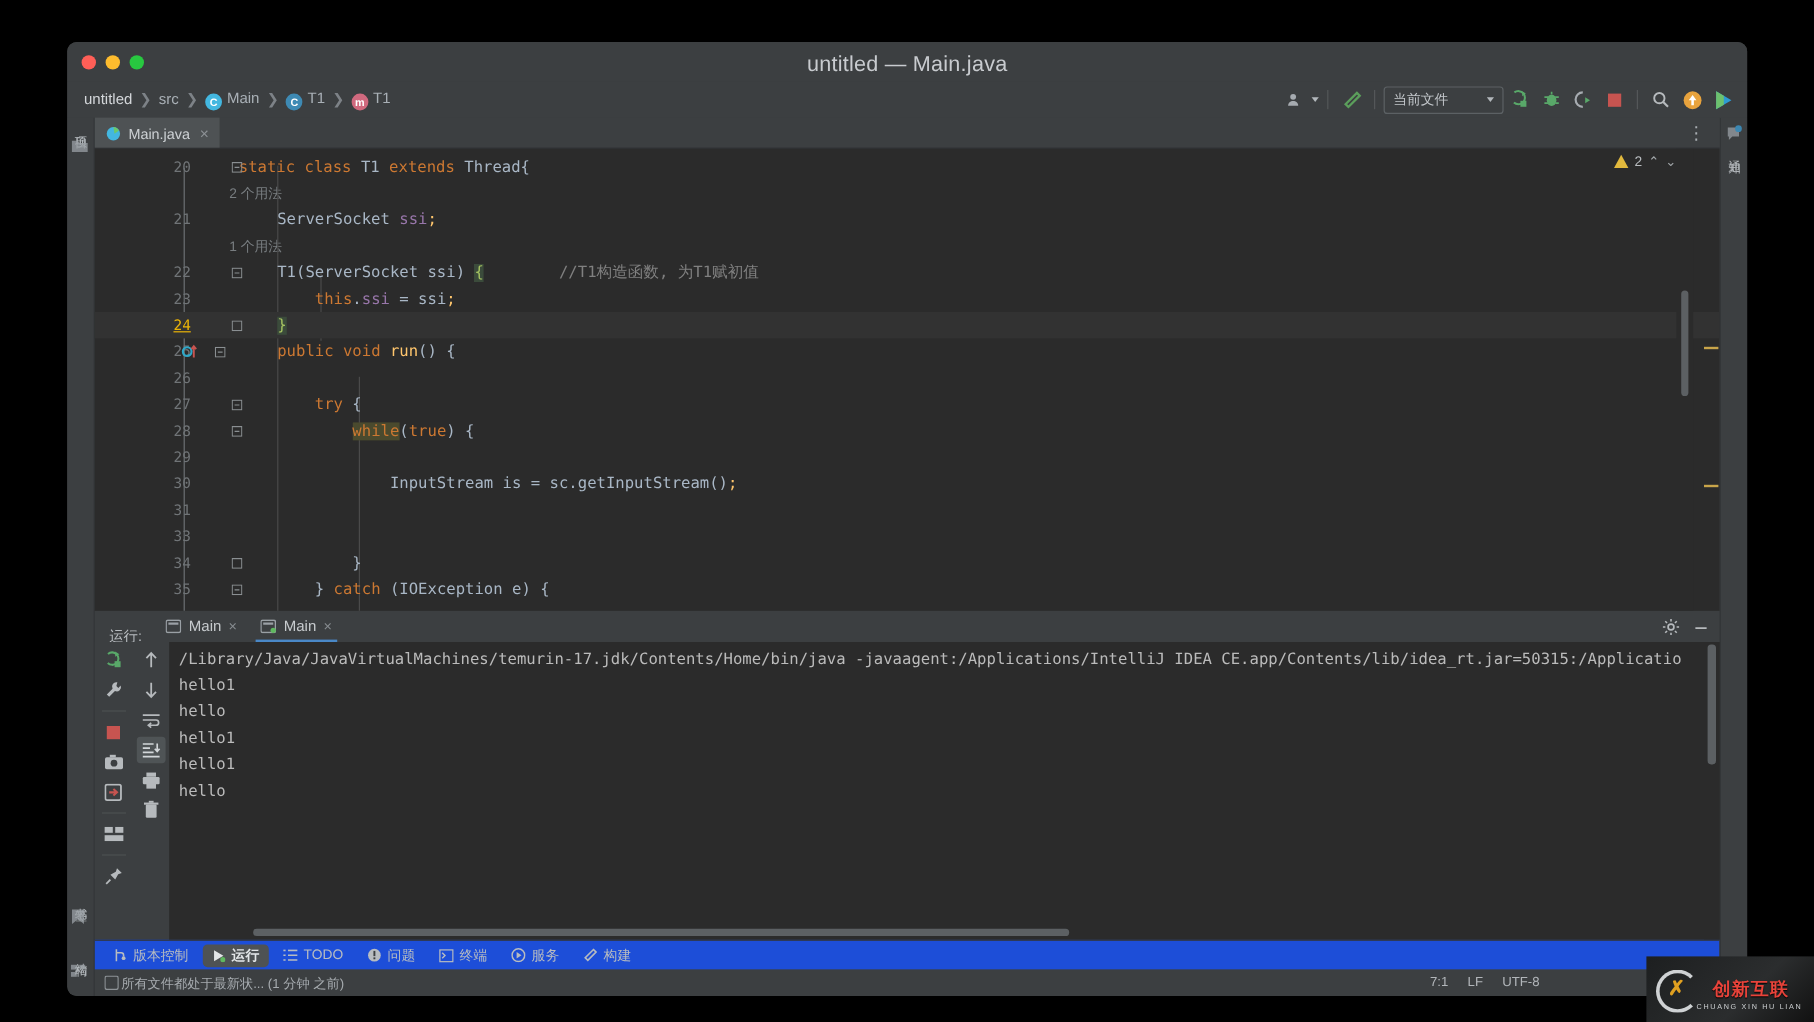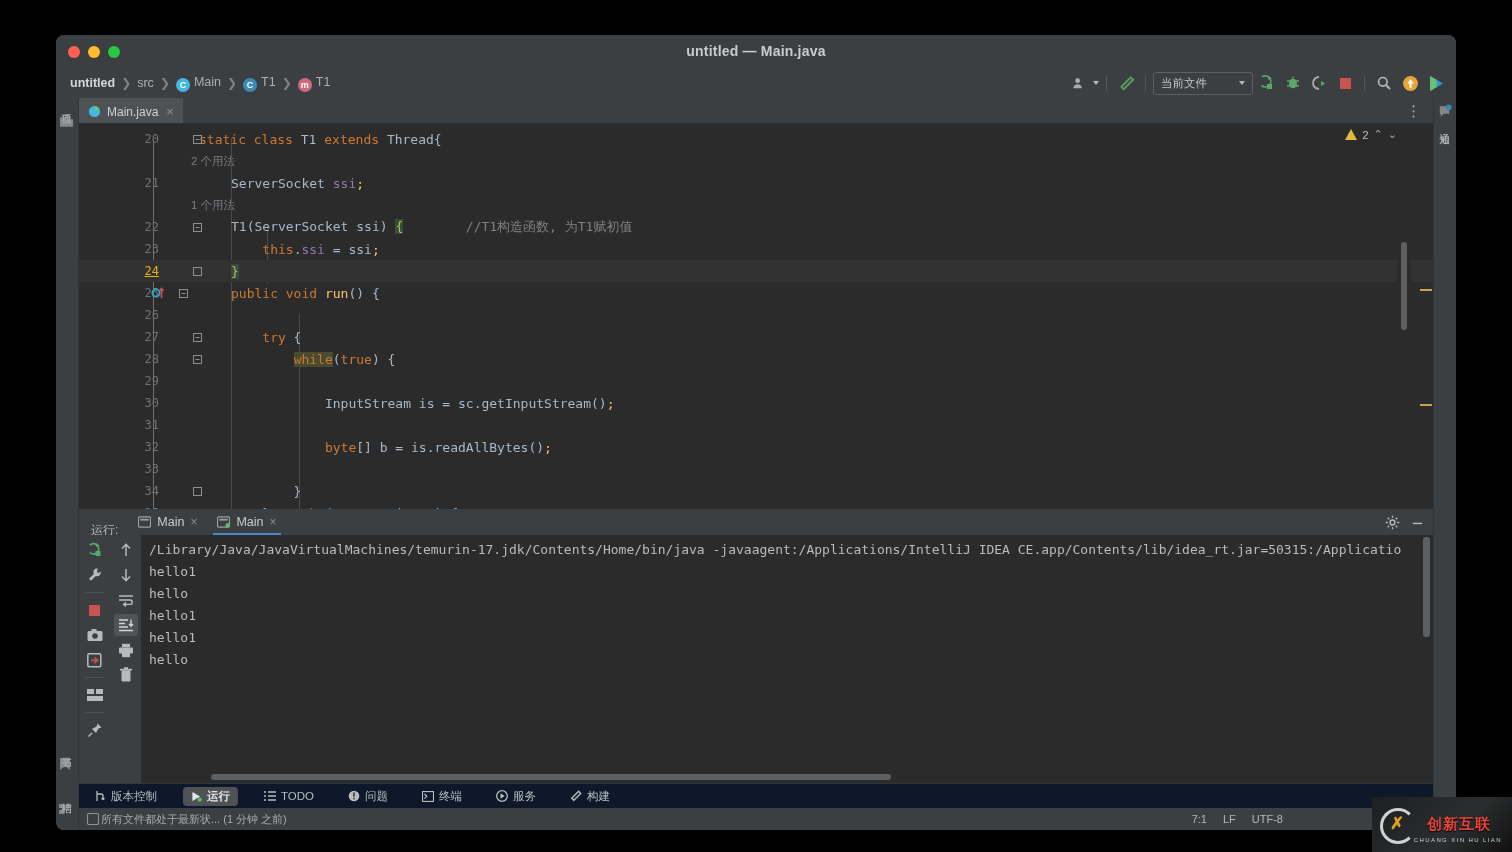--- a/index.html
+++ b/index.html
@@ -12,27 +12,27 @@
           box-shadow:0 12px 40px rgba(0,0,0,.6);}
 
   
   .titlebar{height:33px;background:#3c3f41;position:relative;}
   .traffic{position:absolute;left:12px;top:11px;display:flex;gap:8px;}
   .tl{width:12px;height:12px;border-radius:50%;}
   .tl.r{background:#ff5f57;}
   .tl.y{background:#febc2e;}
   .tl.g{background:#28c840;}
   .wtitle{position:absolute;left:0;right:0;top:8px;text-align:center;
-          font-size:14px;font-weight:bold;color:#c8cbcf;letter-spacing:.2px;}
+          font-size:18px;font-weight:normal;color:#c8cbcf;letter-spacing:.2px;}
 
   
   .navrow{height:30px;background:#3c3f41;display:flex;align-items:center;
           padding:0 8px 0 14px;position:relative;}
   .crumbs{display:flex;align-items:center;gap:2px;font-size:12.5px;color:#a9b0b6;}
-  .crumbs .proj{font-weight:bold;color:#d4d7da;}
+  .crumbs .proj{font-weight:normal;color:#d4d7da;}
   .crumbs .sep{color:#7d8287;padding:0 4px;font-size:12px;}
   .ci{width:14px;height:14px;border-radius:50%;display:inline-block;margin-right:4px;
       font-size:9px;line-height:14px;text-align:center;color:#fff;font-weight:bold;vertical-align:-2px;}
   .ci.c{background:#43b7e0;}
   .ci.c2{background:#3e8ab4;}
   .ci.m{background:#d0697e;}
 
   .tools{margin-left:auto;display:flex;align-items:center;gap:2px;}
   .tbtn{width:24px;height:22px;display:flex;align-items:center;justify-content:center;
         border-radius:4px;cursor:default;}
@@ -122,22 +122,22 @@
 
   .console{flex:1;background:#2b2b2b;position:relative;overflow:hidden;
            font-family:"DejaVu Sans Mono","Liberation Mono",monospace;}
   .cline{font-size:13px;color:#bbbbbb;white-space:pre;padding-left:8px;height:22px;line-height:22px;}
   .hscroll{position:absolute;left:70px;right:14px;bottom:3px;height:6px;}
   .hthumb{position:absolute;left:0;width:680px;height:6px;background:#5c6063;border-radius:3px;}
   .cscroll{position:absolute;right:0;top:0;bottom:0;width:13px;background:#2b2b2b;}
   .cthumb{position:absolute;right:3px;top:2px;width:7px;height:100px;background:#5c6063;border-radius:3px;}
 
   
-  .bottombar{height:24px;background:#0f172a;display:flex;align-items:center;
-             padding-left:8px;gap:18px;border-top:1px solid #333537;}
+  .bottombar{height:24px;background:#1d4ed8;display:flex;align-items:center;
+             padding-left:8px;gap:4px;border-top:1px solid #333537;}
   .btw{display:flex;align-items:center;gap:5px;padding:2px 8px;border-radius:4px;
        font-size:11.5px;color:#b8bcc0;}
   .btw.active{background:#4e5254;color:#e3e6e8;font-weight:bold;}
 
   
   .statusbar{height:22px;background:#3c3f41;display:flex;align-items:center;
              padding:0 10px 0 8px;font-size:11px;color:#a6abaf;position:relative;}
   .stleft{display:flex;align-items:center;gap:2px;}
   .stright{margin-left:auto;display:flex;align-items:center;gap:16px;color:#b2b6ba;}
 
@@ -409,25 +409,20 @@
             <span class="gut">30</span>
             <span class="gmark"></span>
             <span class="code" style="padding-left:32px"><span class="pl">            InputStream is = sc.getInputStream()</span><span class="brY">;</span></span>
           </div>
 
           <div class="crow">
             <span class="gut">31</span>
             <span class="gmark"></span><span class="code"></span>
           </div>
 
-          <div class="crow">
-            <span class="gut">32</span>
-            <span class="gmark"></span>
-            <span class="code" style="padding-left:32px"><span class="pl">            </span><span class="kw">byte</span><span class="pl">[] b = is.readAllBytes()</span><span class="brY">;</span></span>
-          </div>
 
           <div class="crow">
             <span class="gut">33</span>
             <span class="gmark"></span>
           </div>
 
           <div class="crow">
             <span class="gut">34</span>
             <span class="gmark">
               <svg width="9" height="9" viewBox="0 0 9 9" style="margin-left:26px">

